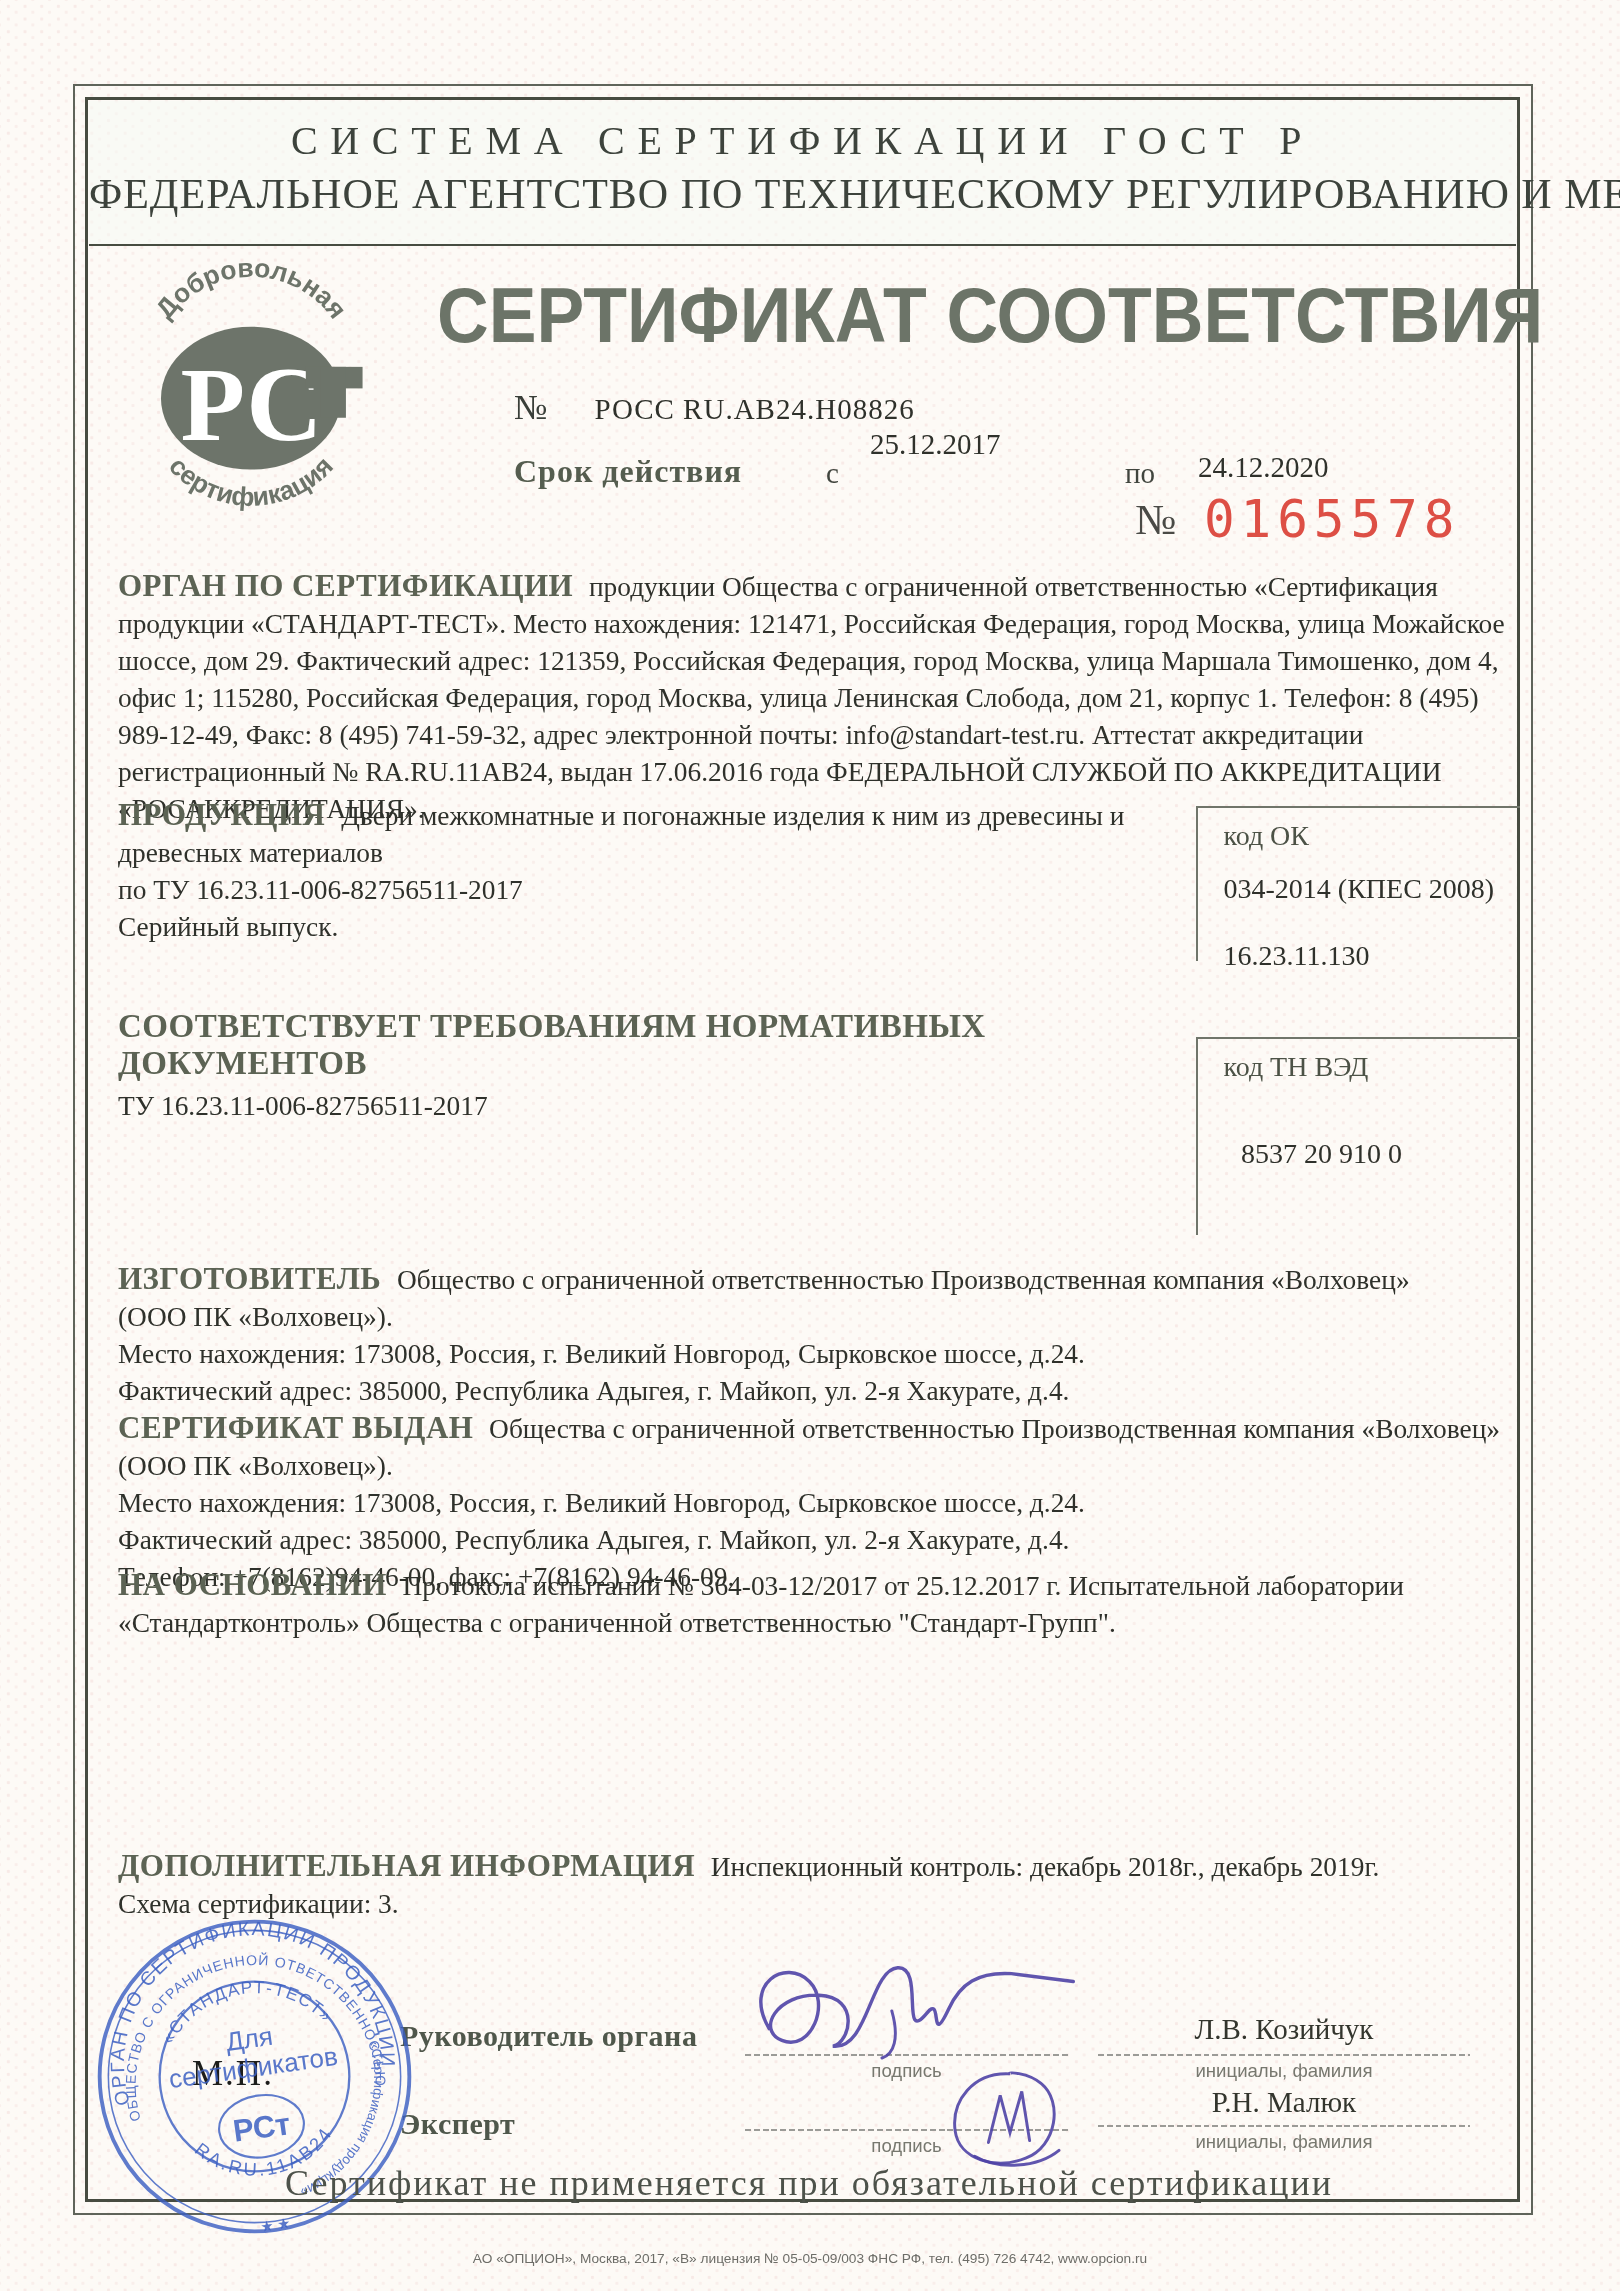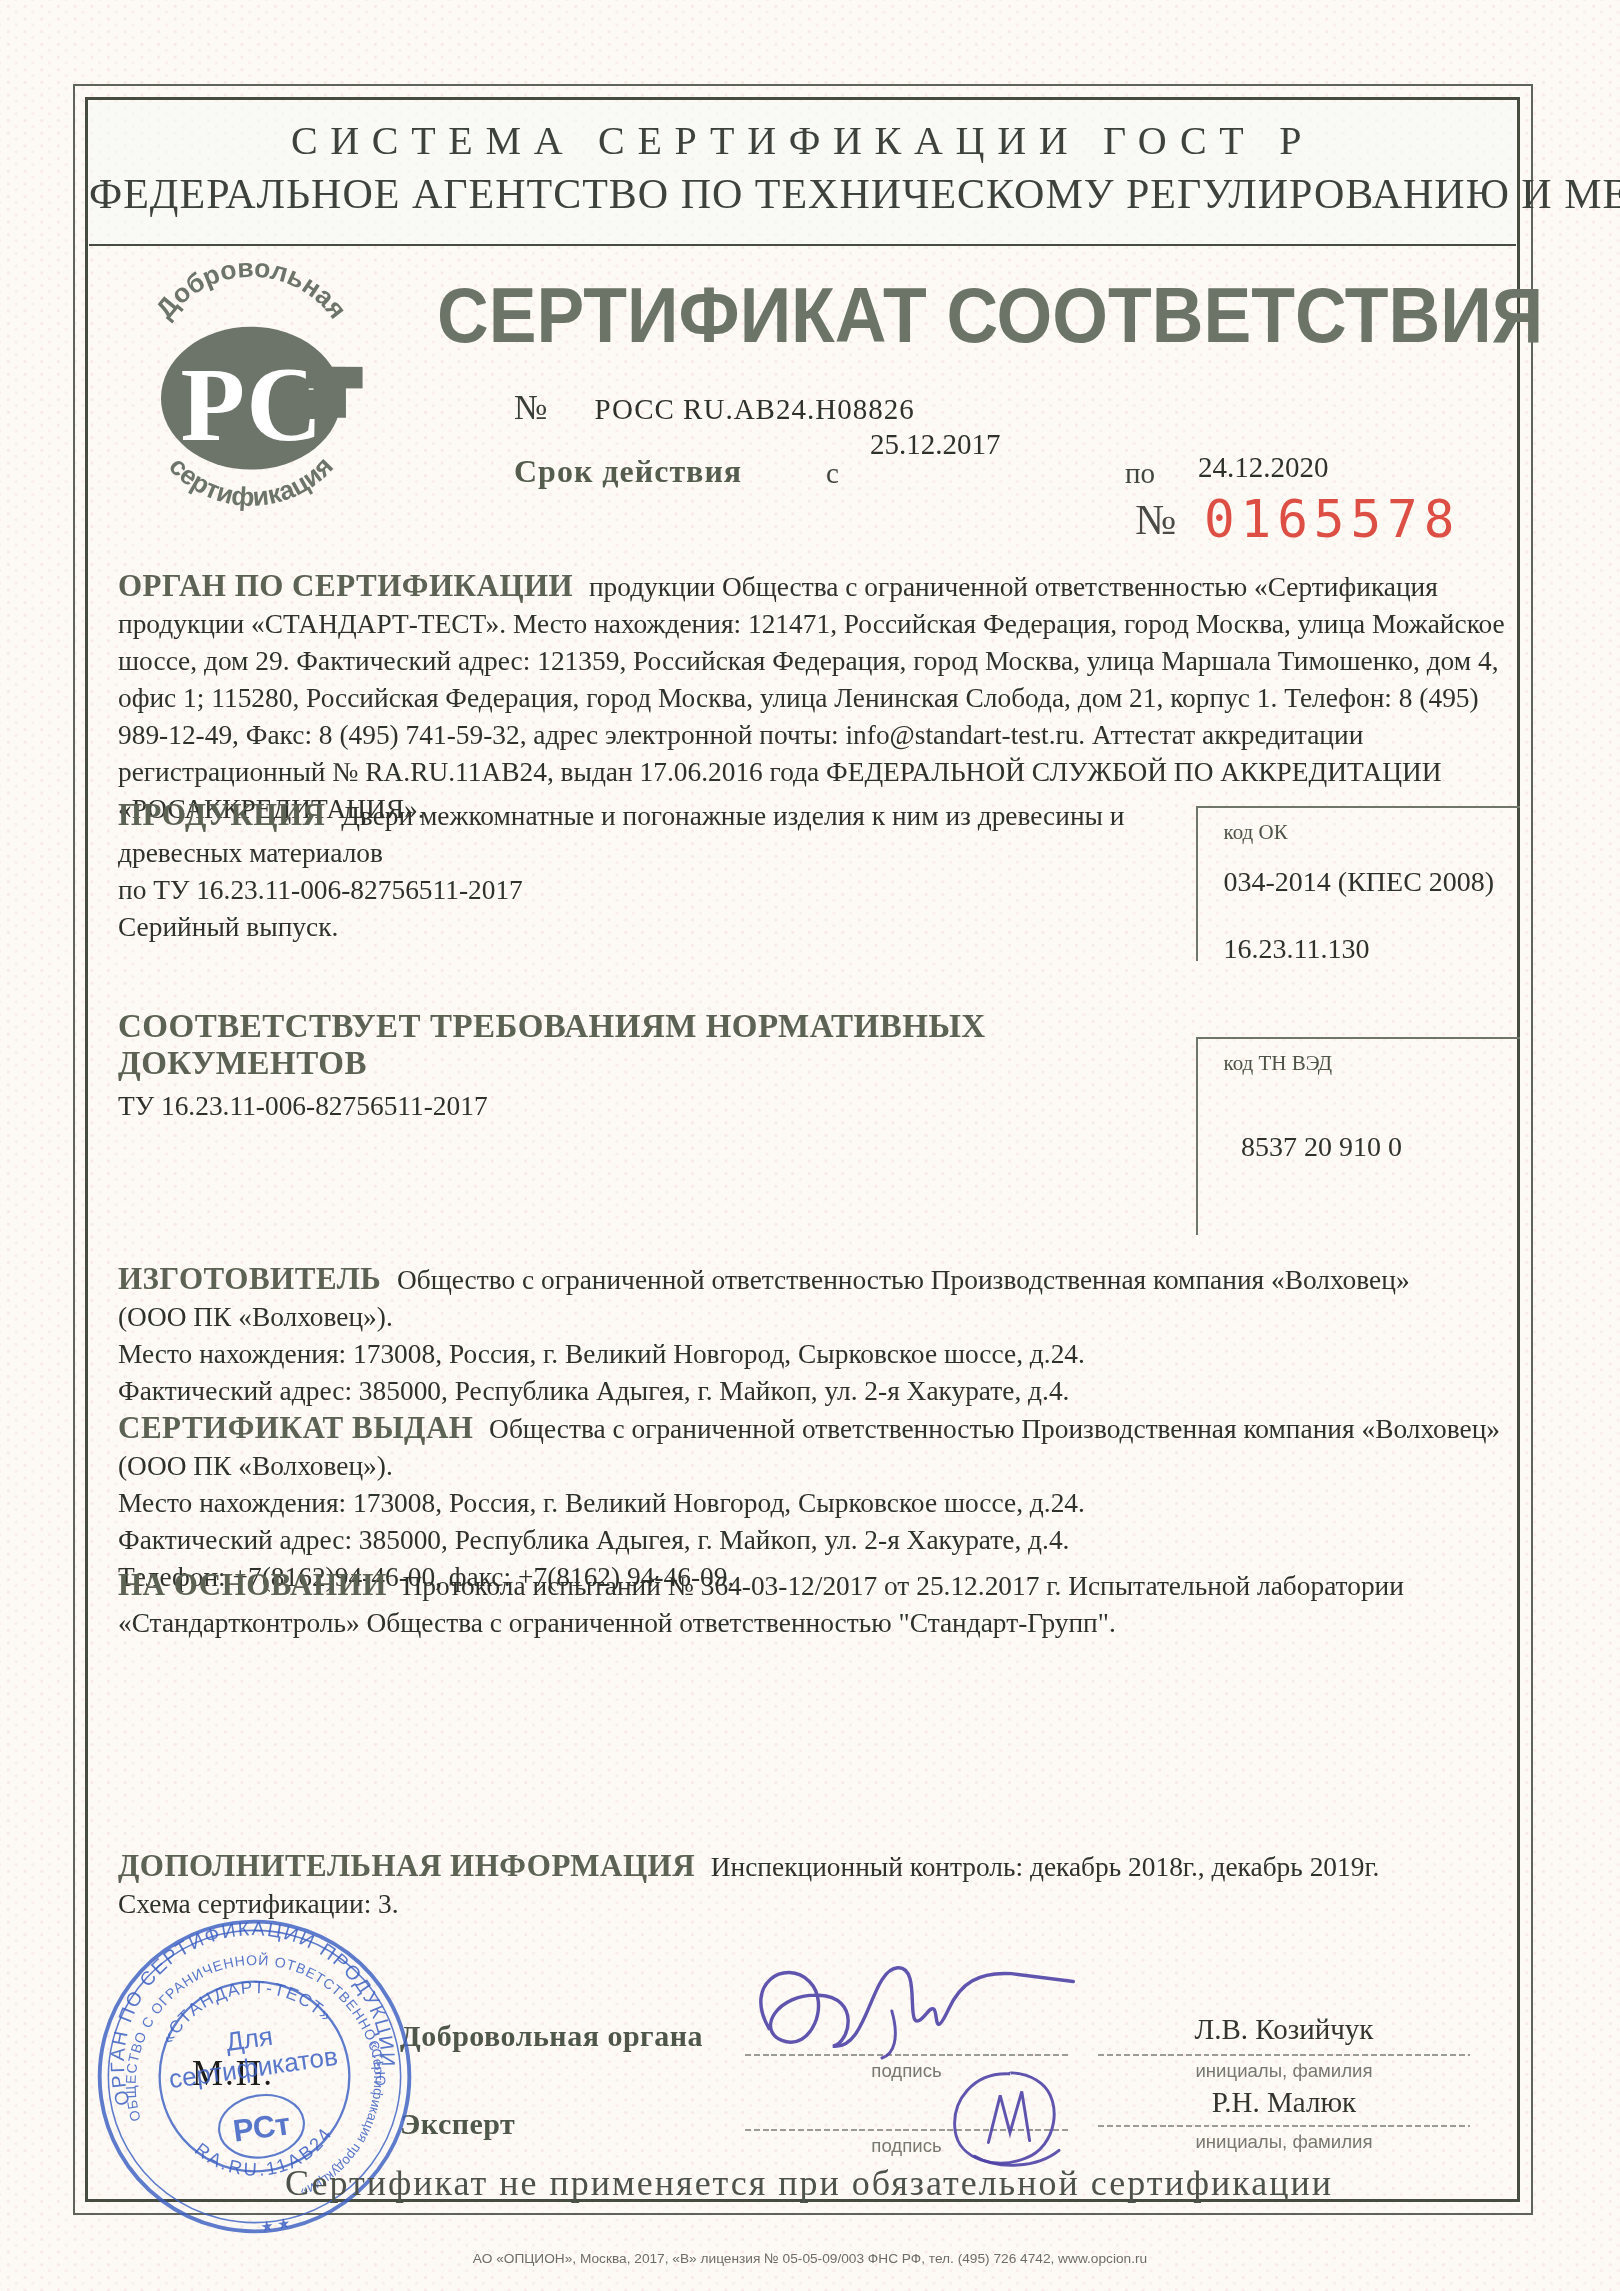--- a/index.html
+++ b/index.html
@@ -36,21 +36,21 @@
   .v-d2{left:1198px; top:451px; font-size:29px;}
   .blank-no-sign{left:1135px; top:495px; font-size:43px; color:#4a4a46;}
   .blank-no{left:1204px; top:490px; font-family:"DejaVu Sans Mono", monospace;
     font-size:51px; letter-spacing:5.9px; color:#dd4f45; white-space:nowrap;}
   .sect{color:#2f312b; font-size:27.4px; line-height:37px;}
   .sect p{margin:0;}
   .sect-h{font-weight:700; font-size:31px; color:#5c6354; letter-spacing:0.5px; margin-right:15.7px; font-family:"Liberation Serif", serif;}
   .gap-lg{}
   .code-box{border-top:2px solid #70756a; border-left:2px solid #70756a;
     box-sizing:border-box; padding:11.8px 9.8px 0 25.5px; font-size:28px; color:#2f312b;}
-  .code-label{color:#4c5246; font-size:21px;}
+  .code-label{color:#4c5246; font-size:28px;}
   .code-val{margin-top:21.6px;}
   .sig-label{font:700 30px "Liberation Serif", serif; color:#4f574b; letter-spacing:0.5px;}
   .dash-line{height:2px; background:repeating-linear-gradient(90deg,#9b9b97 0 5.9px, transparent 5.9px 8.8px);}
   .small-cap{font-family:"Liberation Sans", sans-serif; font-size:18.6px; color:#77786f; text-align:center;}
   .name{font-size:29px; color:#33352d; text-align:center;}
   .mp{font-size:35px; color:#1d1d1b; letter-spacing:2px;}
   .footer-big{left:157px; top:2162px; width:1304px; text-align:center;
     font-size:36px; letter-spacing:2px; color:#4d524a;}
   .fineprint{left:0; top:2251px; width:1620px; text-align:center;
     font-family:"Liberation Sans", sans-serif; font-size:13.7px; color:#6d6d68;}
@@ -149,21 +149,21 @@
     <div>«Стандартконтроль» Общества с ограниченной ответственностью "Стандарт-Групп".</div>
   </div>
 
   <div class="abs sect" style="left:118px; top:1847px; width:1411px;">
     <p><span class="sect-h">ДОПОЛНИТЕЛЬНАЯ ИНФОРМАЦИЯ</span><span>Инспекционный контроль: декабрь 2018г., декабрь 2019г.</span></p>
     <div>Схема сертификации: 3.</div>
   </div>
 
   <div class="abs mp" style="left:192px; top:2054px;">М.П.</div>
 
-  <div class="abs sig-label" style="left:400px; top:2019px;">Добровольная органа</div>
+  <div class="abs sig-label" style="left:400px; top:2019px;">Руководитель органа</div>
   <div class="abs sig-label" style="left:400px; top:2107px;">Эксперт</div>
 
   <div class="abs dash-line" style="left:745px; top:2054px; width:323px;"></div>
   <div class="abs small-cap" style="left:745px; top:2060px; width:323px;">подпись</div>
   <div class="abs dash-line" style="left:1098px; top:2054px; width:372px;"></div>
   <div class="abs name" style="left:1098px; top:2013px; width:372px;">Л.В. Козийчук</div>
   <div class="abs small-cap" style="left:1098px; top:2060px; width:372px;">инициалы, фамилия</div>
 
   <div class="abs dash-line" style="left:745px; top:2129px; width:323px;"></div>
   <div class="abs small-cap" style="left:745px; top:2135px; width:323px;">подпись</div>

